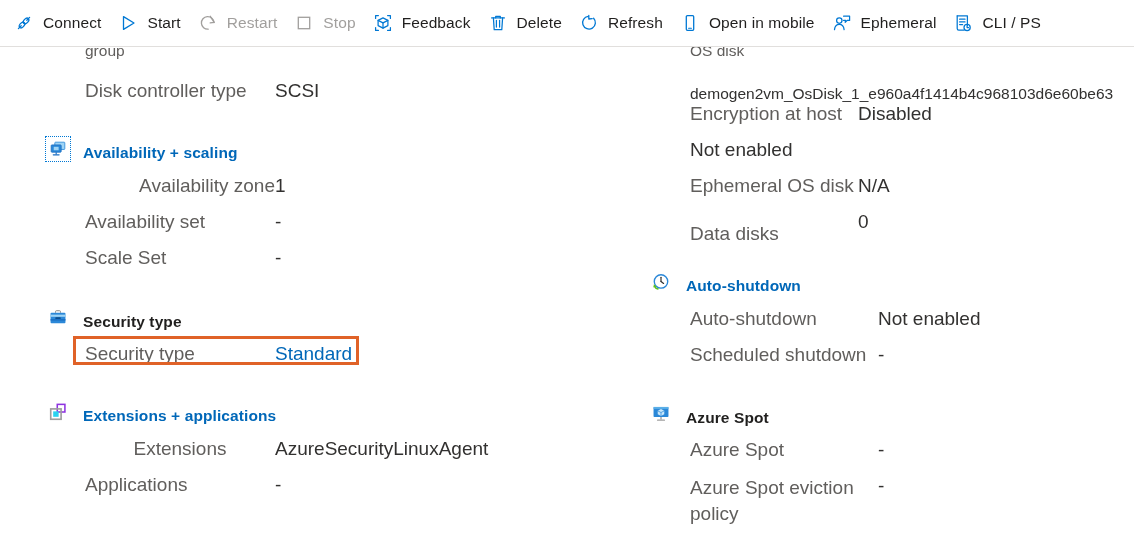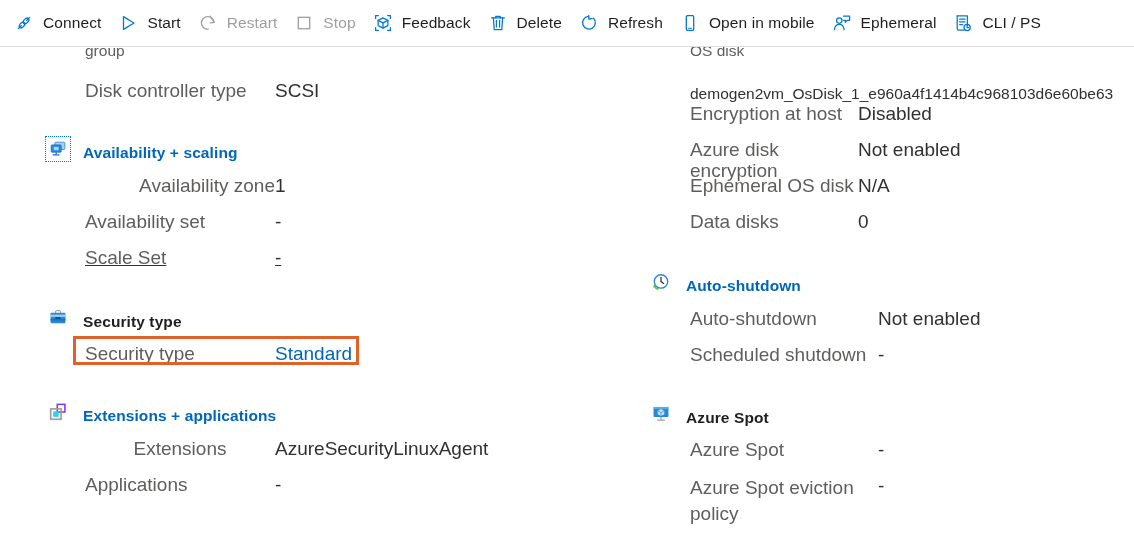--- a/index.html
+++ b/index.html
@@ -312,21 +312,21 @@
     </div>
 
     <div class="prow" style="left:44px; top:128px;">
       <span class="plabel" style="width:190px;text-align:right;">Availability zone</span>
       <span class="pvalue">1</span>
     </div>
     <div class="prow" style="left:44px; top:164px;">
       <span class="plabel" style="width:190px;">Availability set</span>
       <span class="pvalue">-</span>
     </div>
-    <div class="prow" style="left:44px; top:200px;text-decoration:underline;">
+    <div class="prow" style="left:44px; top:200px;">
       <span class="plabel" style="width:190px;">Scale Set</span>
       <span class="pvalue">-</span>
     </div>
 
     <div class="section-head" style="left:4px; top:258px;">
       <span class="sec-ico-wrap">
         <svg class="sec-ico" viewBox="0 0 22 22" width="20" height="20">
           <path d="M8.3 5.2 L8.3 3.9 A0.9 0.9 0 0 1 9.2 3.0 L12.8 3.0 A0.9 0.9 0 0 1 13.7 3.9 L13.7 5.2" fill="none" stroke="#8a8886" stroke-width="1.1"></path>
           <rect x="2.8" y="5.2" width="16.4" height="11.6" rx="1" fill="#2b88d8"></rect>
           <rect x="2.8" y="7.3" width="16.4" height="2.4" fill="#9fd4f5"></rect>
@@ -370,29 +370,28 @@
 
     <div class="clipped-row" style="left:50px; top:-5px;">OS disk</div>
 
     <div class="stacked" style="left:50px; top:20px; width:444px; overflow:hidden;margin-top:16px;">demogen2vm_OsDisk_1_e960a4f1414b4c968103d6e60be63</div>
 
     <div class="prow" style="left:50px; top:56px;">
       <span class="plabel" style="width:168px;">Encryption at host</span>
       <span class="pvalue">Disabled</span>
     </div>
     <div class="prow" style="left:50px; top:92px;">
-      <span class="plabel" style="width:168px;">Azure disk encryption</span>
       <span class="pvalue">Not enabled</span>
     </div>
     <div class="prow" style="left:50px; top:128px;">
       <span class="plabel" style="width:168px;">Ephemeral OS disk</span>
       <span class="pvalue">N/A</span>
     </div>
     <div class="prow" style="left:50px; top:164px;">
-      <span class="plabel" style="width:168px;">Data disks</span>
+      <span class="plabel" style="width:168px;margin-top:12px;">Data disks</span>
       <span class="pvalue">0</span>
     </div>
 
     <div class="section-head" style="left:8px; top:222px;">
       <span class="sec-ico-wrap">
         <svg class="sec-ico" viewBox="0 0 22 22" width="20" height="20">
           <circle cx="11" cy="10.4" r="7.4" fill="none" stroke="#2b88d8" stroke-width="1.5"></circle>
           <line x1="11" y1="5.8" x2="11" y2="10.4" stroke="#323130" stroke-width="1.3" stroke-linecap="round"></line>
           <line x1="11" y1="10.4" x2="13.9" y2="12.6" stroke="#323130" stroke-width="1.3" stroke-linecap="round"></line>
           <path d="M3.9 15.8 A5.0 5.0 0 0 0 7.6 18.6" fill="none" stroke="#5dc21e" stroke-width="1.7" stroke-linecap="round"></path>

